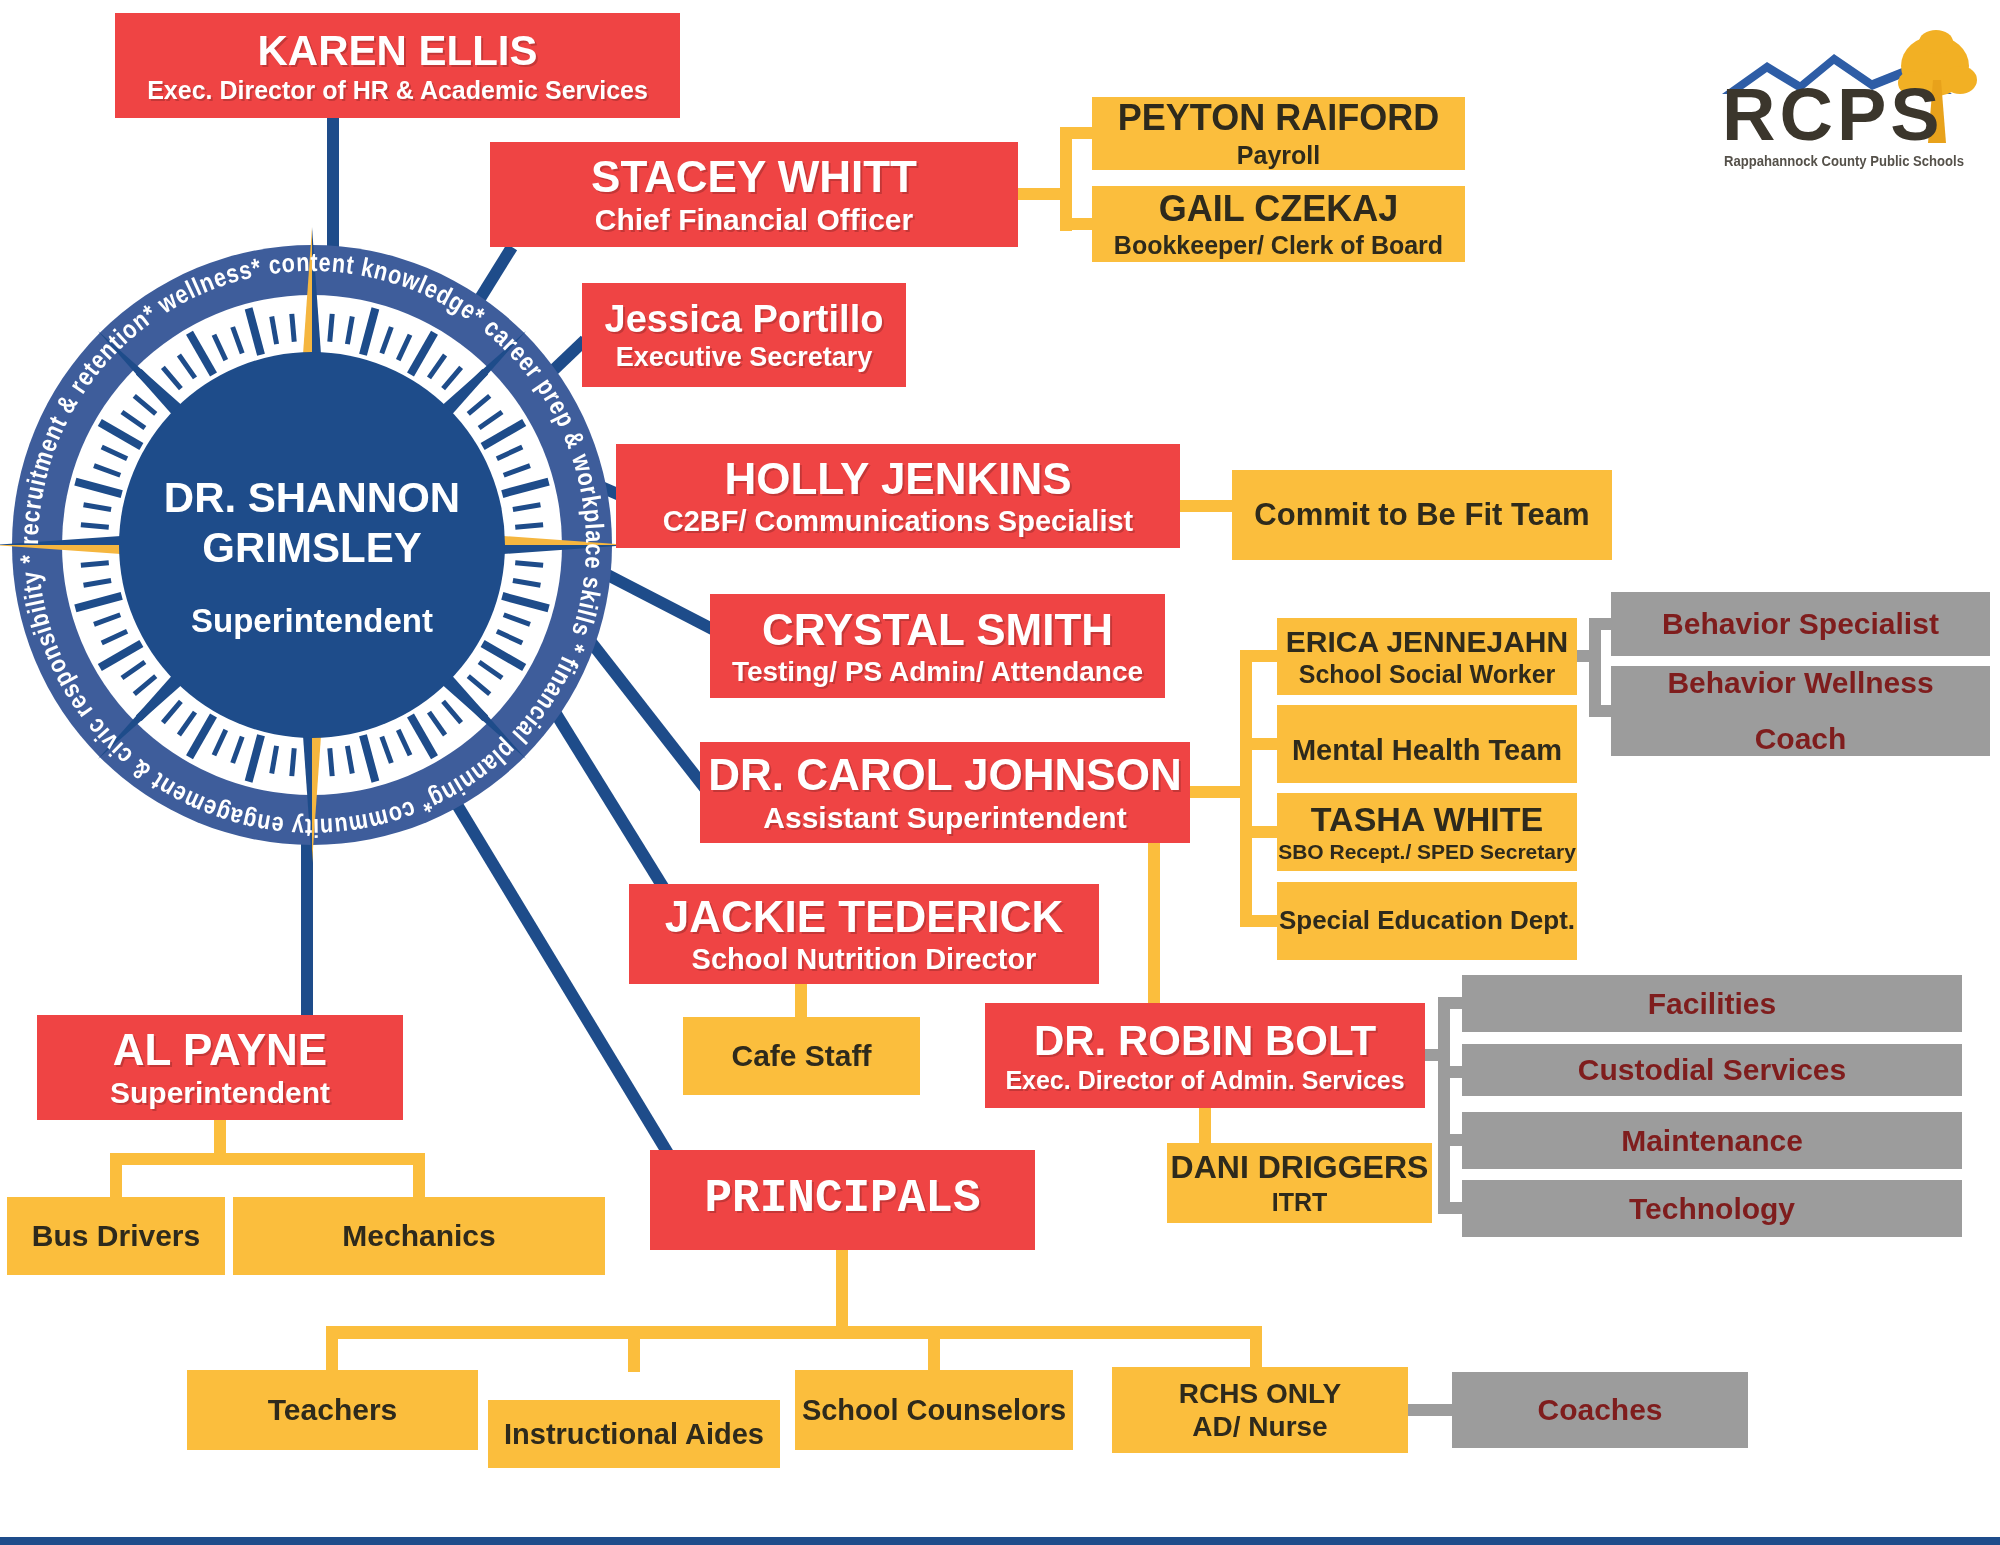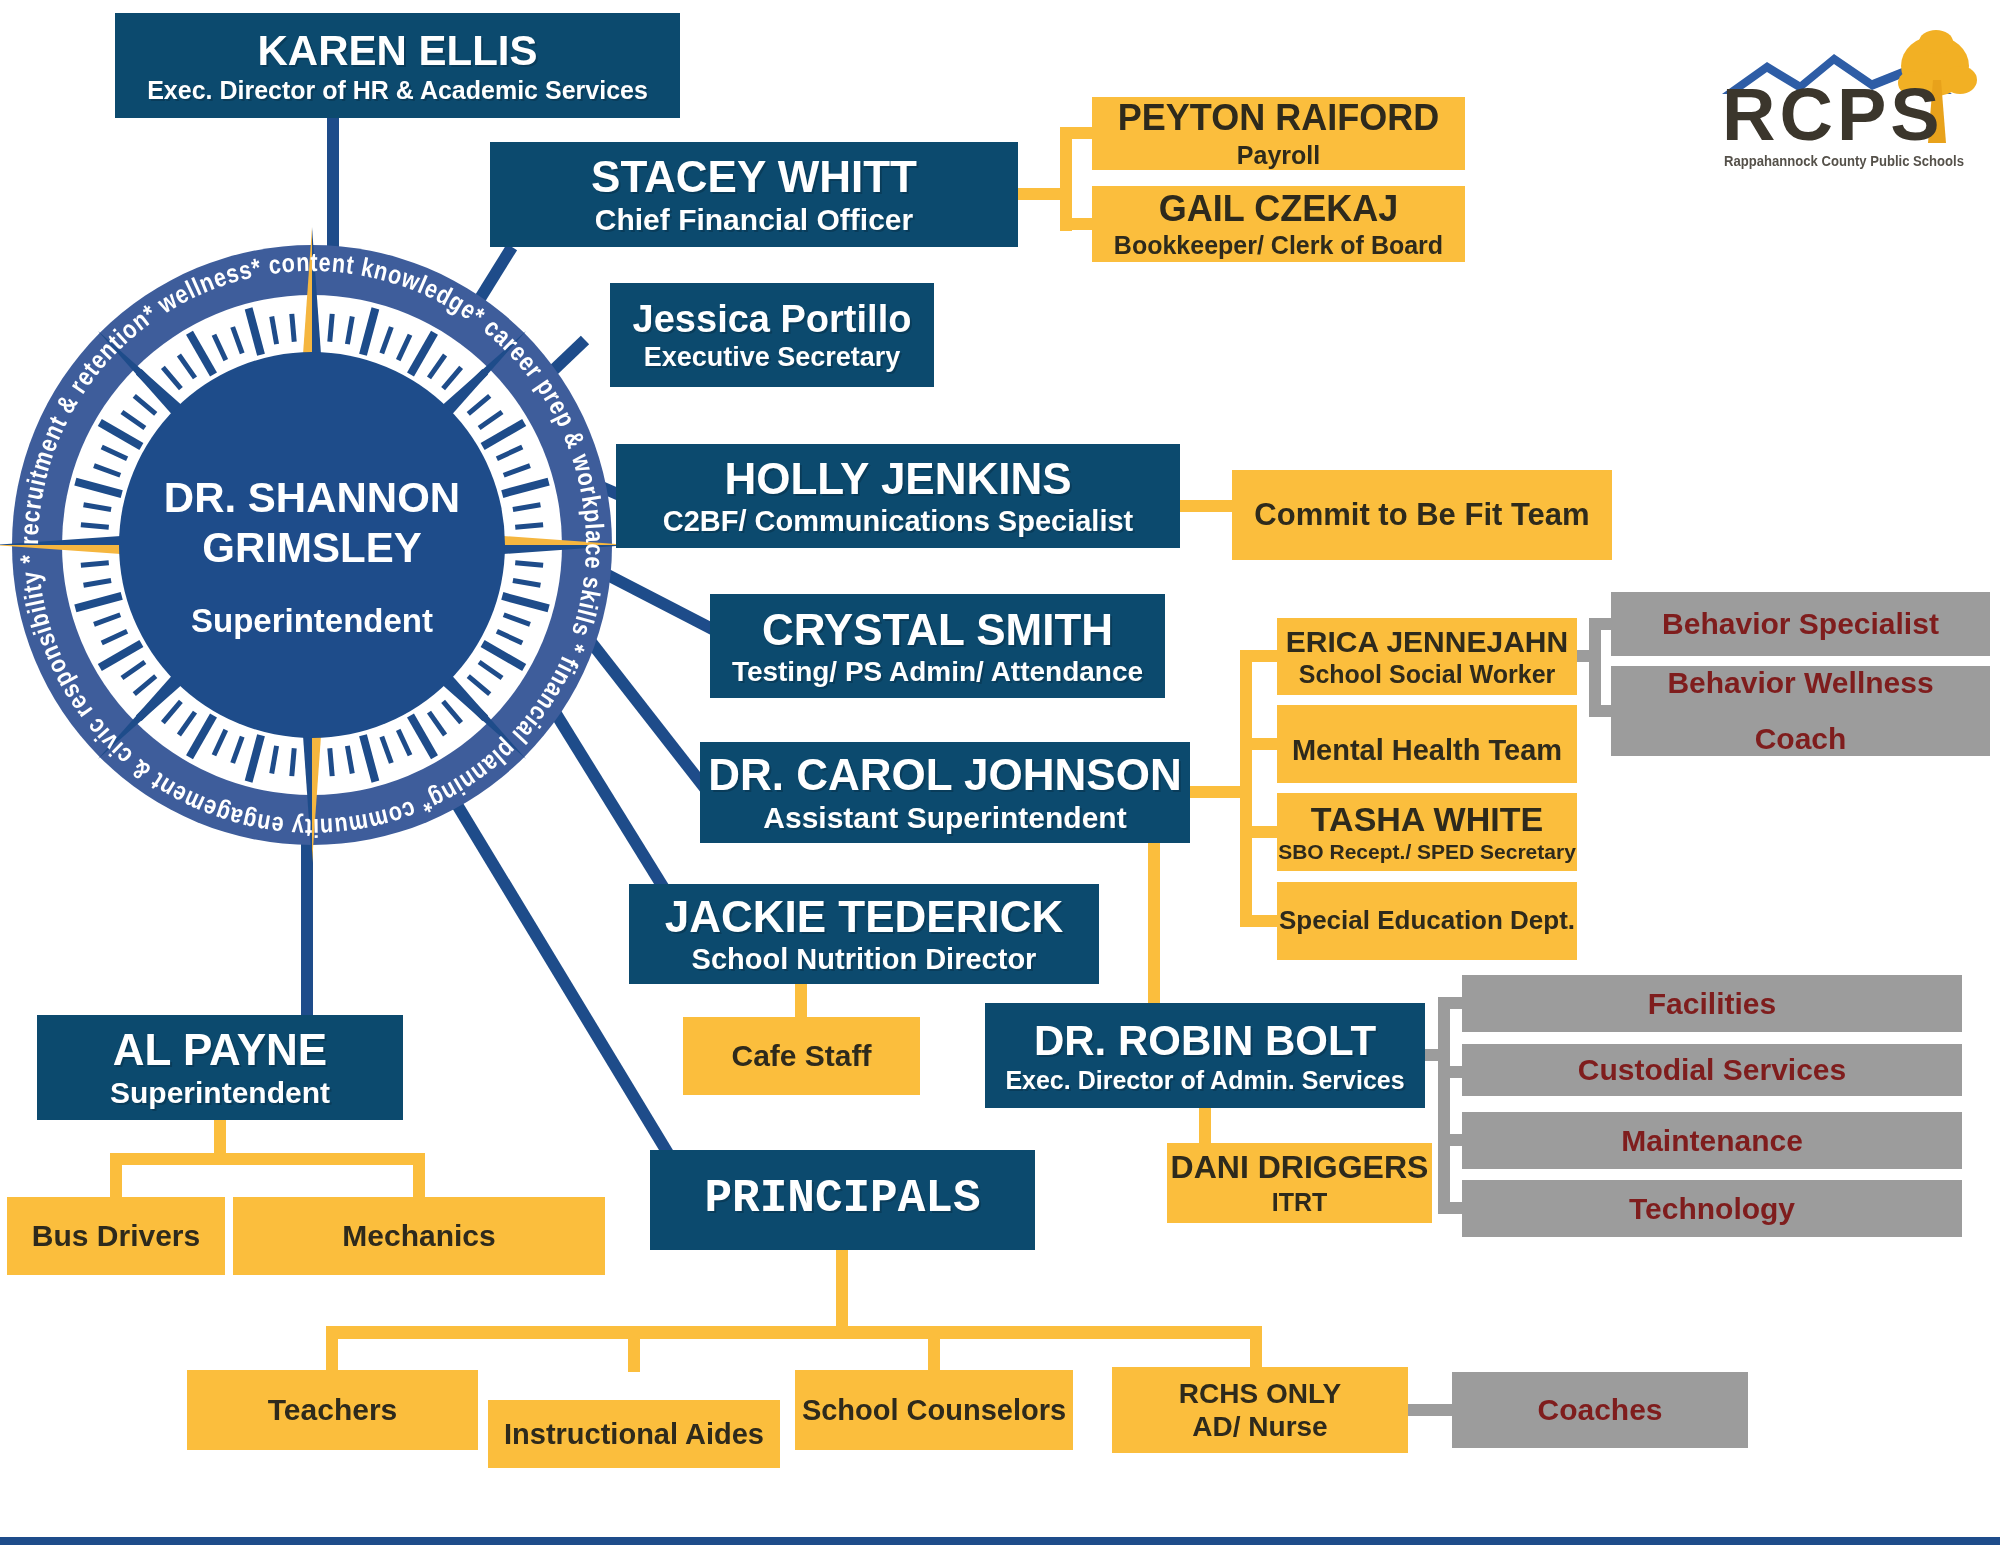--- a/index.html
+++ b/index.html
@@ -4,21 +4,21 @@
 <title>RCPS Organizational Chart</title>
 <style>
   html,body{margin:0;padding:0;}
   body{width:2000px;height:1545px;position:relative;overflow:hidden;background:#ffffff;
        font-family:"Liberation Sans", sans-serif;}
   #compass-svg{position:absolute;left:0;top:0;z-index:0;}
   #connector-layer{position:absolute;left:0;top:0;width:2000px;height:1545px;z-index:1;}
   #chart-layer{position:absolute;left:0;top:0;width:2000px;height:1545px;z-index:2;}
   .box{position:absolute;display:flex;flex-direction:column;align-items:center;justify-content:center;
        text-align:center;line-height:1.12;box-sizing:border-box;padding:4px 8px;}
-  .box.blue{background:#0c4a6e;color:#ffffff;text-shadow:2px 2px 0 rgba(0,0,0,0.18);}
+  .box.blue{background:#ef4444;color:#ffffff;text-shadow:2px 2px 0 rgba(0,0,0,0.18);}
   .box.yellow{background:#FBBE3D;color:#2E2A1C;}
   .box.gray{background:#9C9C9C;color:#7f1d1d;}
   .t1{font-weight:800;white-space:nowrap;}
   .t2{font-weight:700;white-space:nowrap;margin-top:2px;}
   .connector{position:absolute;}
   .ring-text{font-size:26px;font-weight:700;letter-spacing:1px;fill:#ffffff;}
   .ctr-name{font-size:42px;font-weight:800;fill:#ffffff;text-anchor:middle;}
   .ctr-role{font-size:33px;font-weight:700;fill:#ffffff;text-anchor:middle;}
   #logo{position:absolute;left:1722px;top:28px;z-index:3;}
   #bottom-strip{position:absolute;left:0;top:1537px;width:2000px;height:8px;background:#1E4C8A;z-index:4;}
@@ -176,21 +176,21 @@
 
 <div id="chart-layer">
     <div class="box blue" style="left: 115px; top: 13px; width: 565px; height: 105px;">
       <span class="t1" style="font-size: 42px;">KAREN ELLIS</span>
       <span class="t2" style="font-size: 25px;">Exec. Director of HR &amp; Academic Services</span>
     </div>
     <div class="box blue" style="left: 490px; top: 142px; width: 528px; height: 105px;">
       <span class="t1" style="font-size: 44px;">STACEY WHITT</span>
       <span class="t2" style="font-size: 30px;">Chief Financial Officer</span>
     </div>
-    <div class="box blue" style="left: 610px; top: 283px; width: 324px; height: 104px;">
+    <div class="box blue" style="left: 582px; top: 283px; width: 324px; height: 104px;">
       <span class="t1" style="font-size: 38px;">Jessica Portillo</span>
       <span class="t2" style="font-size: 27px;">Executive Secretary</span>
     </div>
     <div class="box blue" style="left: 616px; top: 444px; width: 564px; height: 104px;">
       <span class="t1" style="font-size: 44px;">HOLLY JENKINS</span>
       <span class="t2" style="font-size: 29px;">C2BF/ Communications Specialist</span>
     </div>
     <div class="box blue" style="left: 710px; top: 594px; width: 455px; height: 104px;">
       <span class="t1" style="font-size: 44px;">CRYSTAL SMITH</span>
       <span class="t2" style="font-size: 28px;">Testing/ PS Admin/ Attendance</span>

